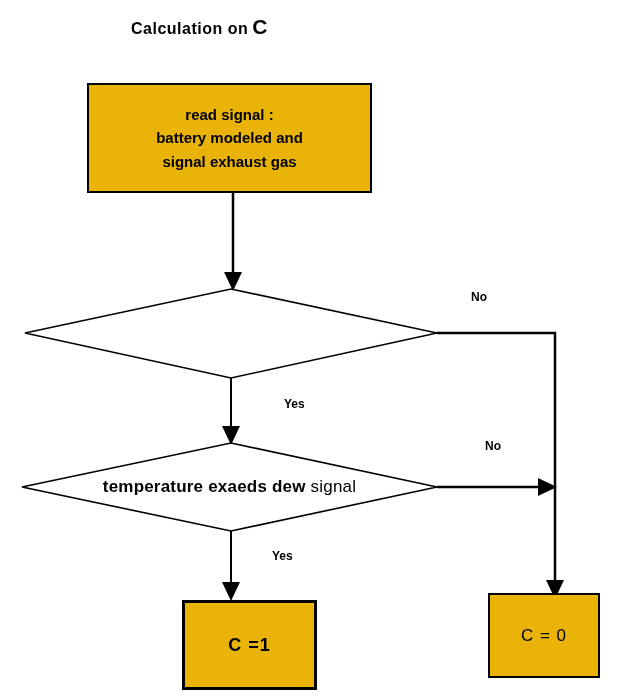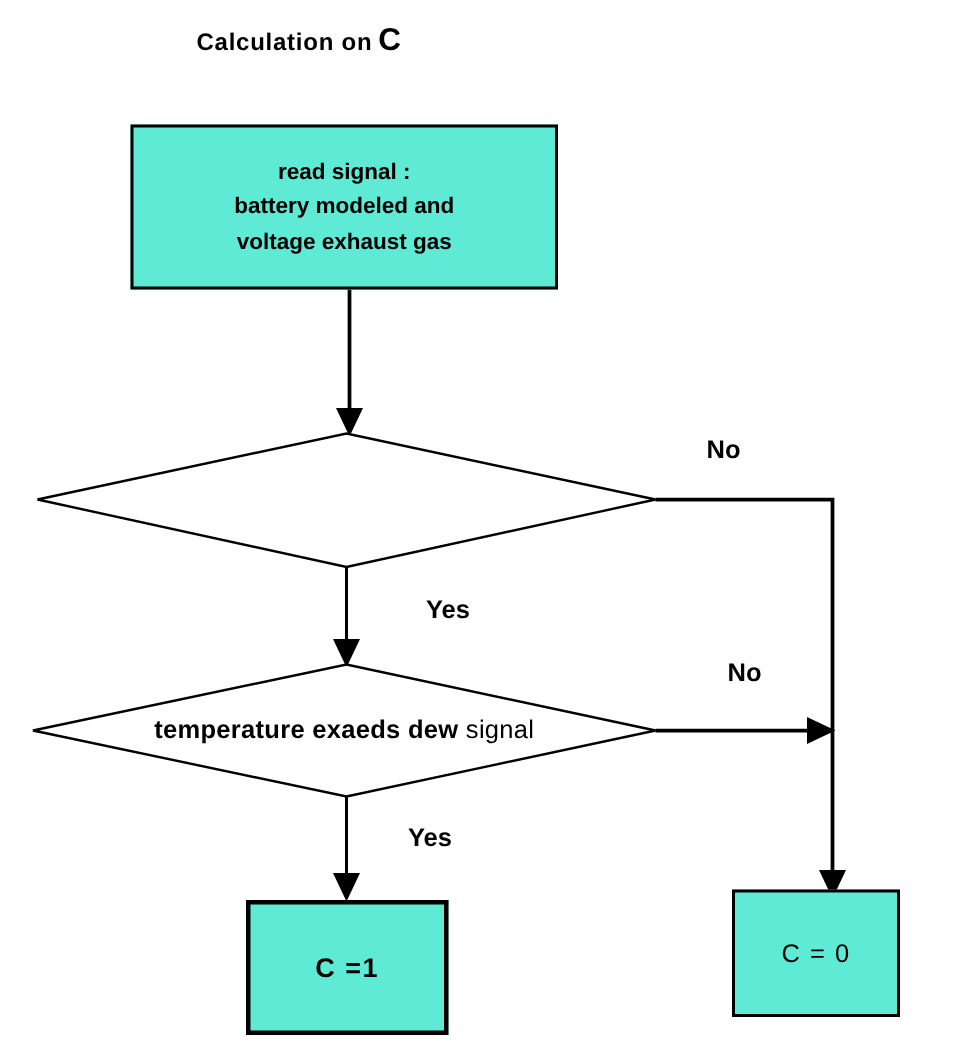--- a/index.html
+++ b/index.html
@@ -34,37 +34,37 @@
     text-align: right;
   }
   .title .var {
     font-size: 21px;
     font-weight: bold;
     margin-left: 4px;
   }
   .box {
     box-sizing: border-box;
     border: 2px solid #000;
-    background: #5eead4;
+    background: #eab308;
     display: flex;
     align-items: center;
     justify-content: center;
     text-align: center;
   }
   #read-box {
     left: 87px;
     top: 83px;
     width: 285px;
     height: 110px;
     font-weight: bold;
     font-size: 15px;
     line-height: 1.55;
   }
   #c1-box {
-    left: 164px;
+    left: 182px;
     top: 600px;
     width: 135px;
     height: 90px;
     border-width: 3px;
     font-weight: bold;
     font-size: 18px;
     letter-spacing: 1px;
   }
   #c0-box {
     left: 488px;
@@ -87,21 +87,21 @@
     width: 412px;
   }
   #d2-label {
     left: 22px;
     top: 477px;
     width: 415px;
   }
   #d2-label .regular { font-weight: normal; }
   .edge-label {
     font-weight: bold;
-    font-size: 17px;
+    font-size: 12px;
     white-space: nowrap;
   }
   #no1-label  { left: 471px; top: 290px; }
   #yes1-label { left: 284px; top: 397px; }
   #no2-label  { left: 485px; top: 439px; }
   #yes2-label { left: 272px; top: 549px; }
 </style>
 </head>
 <body>
 
@@ -130,21 +130,21 @@
   </svg>
 
   <div class="abs title">
     <span>Calculation on</span><span class="var">C</span>
   </div>
 
   <div id="read-box" class="abs box">
     <div>
       <div>read signal :</div>
       <div>battery modeled and</div>
-      <div>voltage exhaust gas</div>
+      <div>signal exhaust gas</div>
     </div>
   </div>
 
 
   <div id="d2-label" class="abs diamond-label">
     <span>temperature exaeds dew</span>
     <span class="regular">signal</span>
   </div>
 
   <div id="no1-label" class="abs edge-label">No</div>

